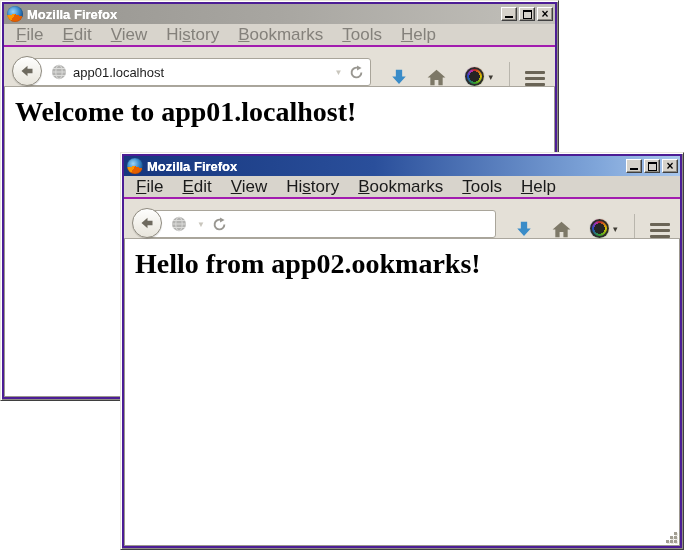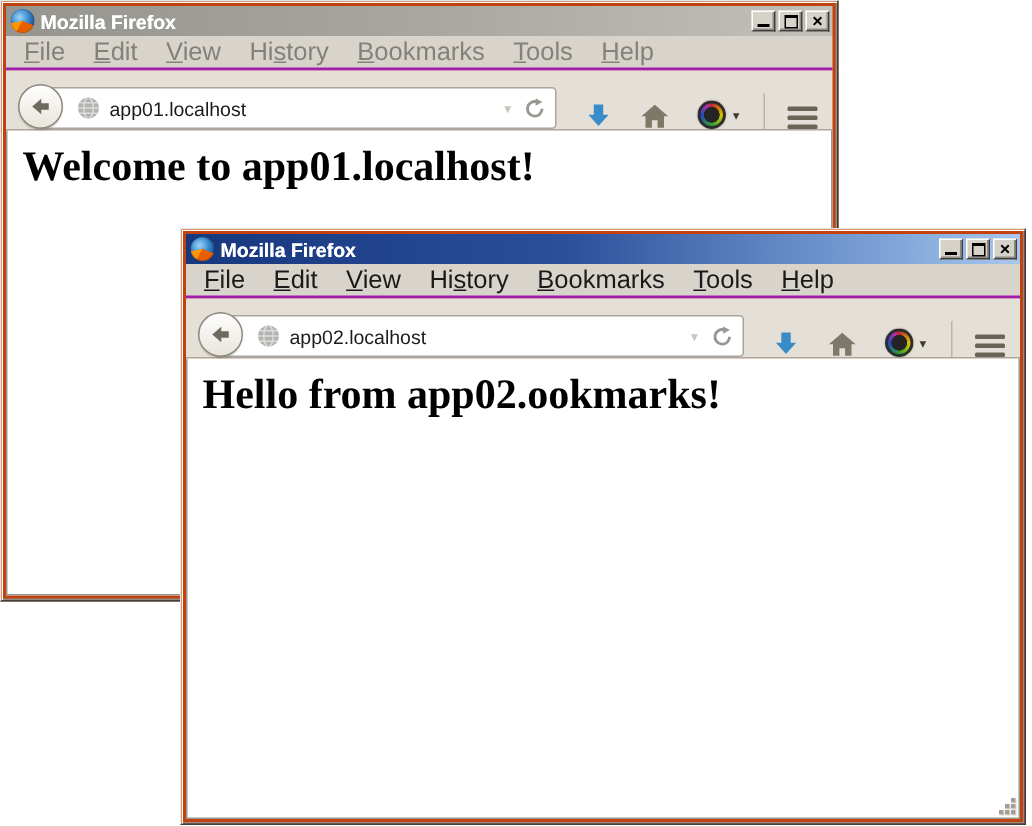--- a/index.html
+++ b/index.html
@@ -2,21 +2,21 @@
 <html><head>
 <meta charset="utf-8">
 <style>
   * { box-sizing: border-box; margin: 0; padding: 0; }
   html, body { width: 688px; height: 551px; background: #ffffff; overflow: hidden;
     font-family: "Liberation Sans", sans-serif; }
 
   
   .window {
     position: absolute;
-    background: #c2410c;
+    background: #4c1d95;
     border: 1px solid;
     border-color: #e9e6df #3f3f3f #3f3f3f #e9e6df;
     box-shadow: inset 1px 1px 0 #ffffff, inset -1px -1px 0 #8f8c84;
     padding: 3px;
     display: flex;
     flex-direction: column;
   }
   .win1 { left: 0px;   top: 0px;   width: 559px; height: 401px; z-index: 1; }
   .win2 { left: 120px; top: 152px; width: 564px; height: 398px; z-index: 2; }
 
@@ -233,21 +233,20 @@
         </svg>
     </div>
     <div class="urlbar">
       <svg class="globe" viewBox="0 0 16 16">
         <circle cx="8" cy="8" r="7" fill="#b3b3b1"></circle>
         <ellipse cx="8" cy="8" rx="3.2" ry="7" fill="none" stroke="#dcdcda" stroke-width="1"></ellipse>
         <line x1="1" y1="8" x2="15" y2="8" stroke="#dcdcda" stroke-width="1"></line>
         <line x1="2" y1="4.5" x2="14" y2="4.5" stroke="#dcdcda" stroke-width="1"></line>
         <line x1="2" y1="11.5" x2="14" y2="11.5" stroke="#dcdcda" stroke-width="1"></line>
       </svg>
-      <span class="url-text">app02.localhost</span>
       <span class="dd">▼</span>
       <svg class="reload-svg" viewBox="0 0 16 16">
         <path d="M13.2 8 A5.2 5.2 0 1 1 9.6 3.1" fill="none" stroke="#999791" stroke-width="2"></path>
         <path d="M8.6 0.5 L13.4 3.2 L8.6 5.9 Z" fill="#999791"></path>
       </svg>
     </div>
     <div class="tool-icon">
       <svg width="18" height="18" viewBox="0 0 16 16">
           <path d="M5.2 1.5 H10.8 V7.5 H14 L8 14.2 L2 7.5 H5.2 Z" fill="#3a8cc8"></path>
         </svg>

